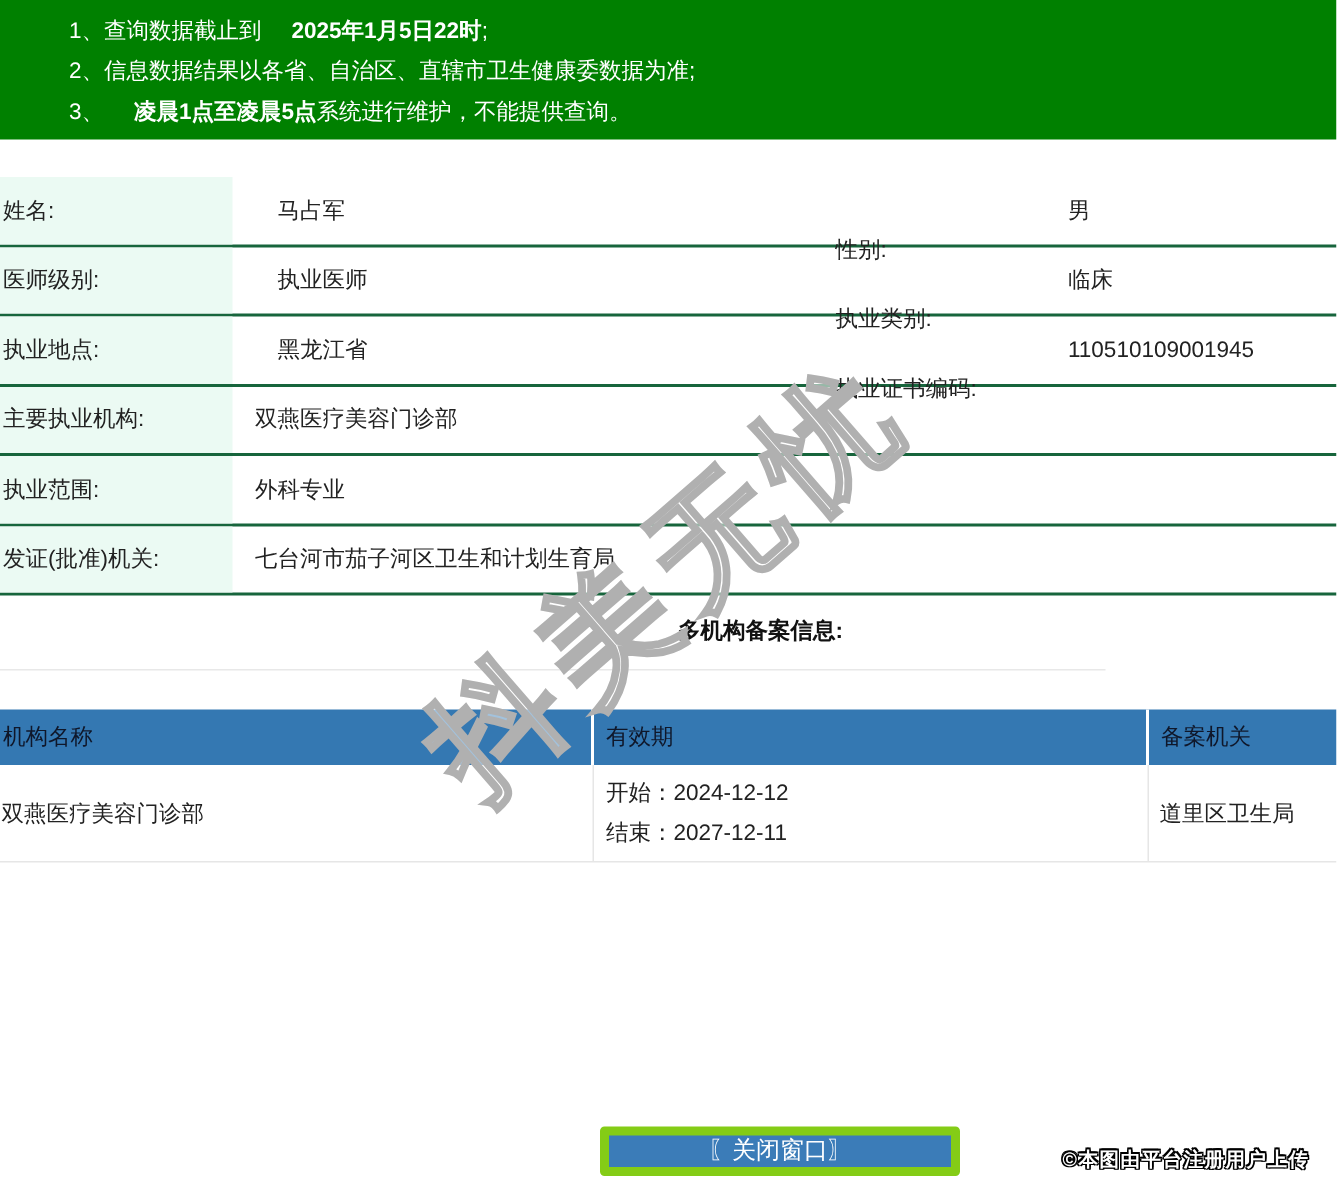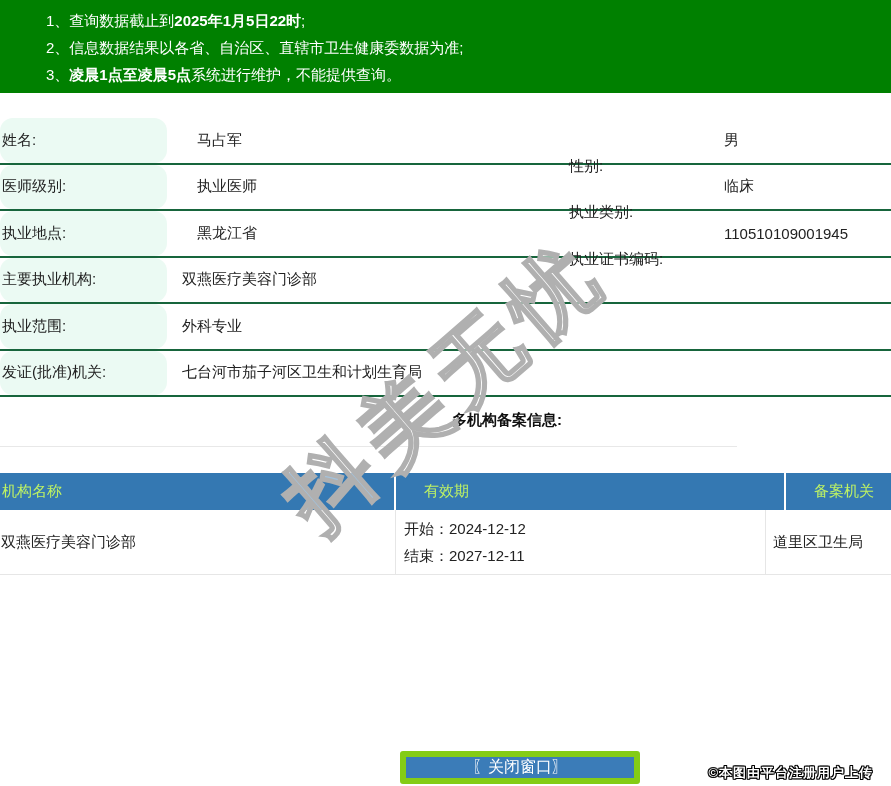--- a/index.html
+++ b/index.html
@@ -10,46 +10,46 @@
     overflow:hidden; color:#222;
   }
 
   
   .banner {
     position:absolute; top:0; left:0; width:891px; height:93px;
     background:#008000; color:#fff; font-size:15px;
     padding:7px 10px 0 46px;
   }
   .banner .line { height:27px; line-height:27px; white-space:nowrap; }
-  .banner .seg-bold { font-weight:bold; }
+  .banner .seg-bold { font-weight:bold;margin-left:20px; }
 
   
   .info-table { position:absolute; top:118px; left:0; width:891px; font-size:15px; }
   .irow { display:flex; align-items:stretch; height:46.5px; border-bottom:2px solid #17653c; }
   .cell { display:flex; align-items:center; }
   .lab  { background:#ebfaf3; padding-left:2px; }
-  .l1   { width:167px;border-radius:13px; }
+  .l1   { width:155px; }
   .v1   { width:400px; padding-left:30px; }
   .l2   { width:142px;margin-top:48px; }
   .v2   { flex:1; padding-left:15px; }
   .vfull{ flex:1; padding-left:15px; }
 
   
   .section-title {
     position:absolute; top:397px; left:0; width:737px; height:50px;
     border-bottom:1px solid #e8e8e8;
   }
   .section-title span {
     position:absolute; left:452px; top:14px;
     font-weight:bold; font-size:15px; color:#111;
   }
 
   
   .ftable { position:absolute; top:473px; left:0; width:891px; font-size:15px; }
-  .fhead { display:flex; height:37px; background:#3478b2; color:#bef264;gap:20px; }
+  .fhead { display:flex; height:37px; background:#3478b2; color:#0f172a; }
   .fh { display:flex; align-items:center; }
   .fh1 { width:396px; border-right:2px solid #fff; padding-left:2px; }
   .fh2 { width:370px; border-right:2px solid #fff; padding-left:8px; }
   .fh3 { flex:1; padding-left:8px; }
   .frow { display:flex; height:65px; border-bottom:1px solid #e6e6e6; color:#222; }
   .fc1 { width:396px; border-right:1px solid #e6e6e6; display:flex; align-items:center; padding-left:1px; }
   .fc2 { width:370px; border-right:1px solid #e6e6e6; display:flex; flex-direction:column; justify-content:center; padding-left:8px; line-height:27px; }
   .fc3 { flex:1; display:flex; align-items:center; padding-left:7px; }
 
   

